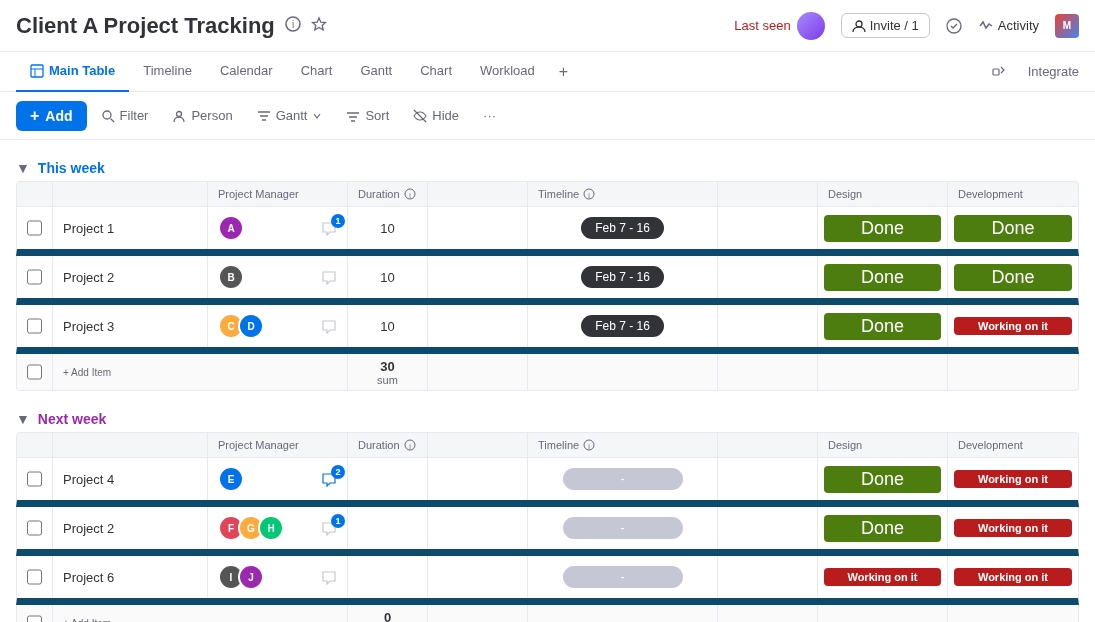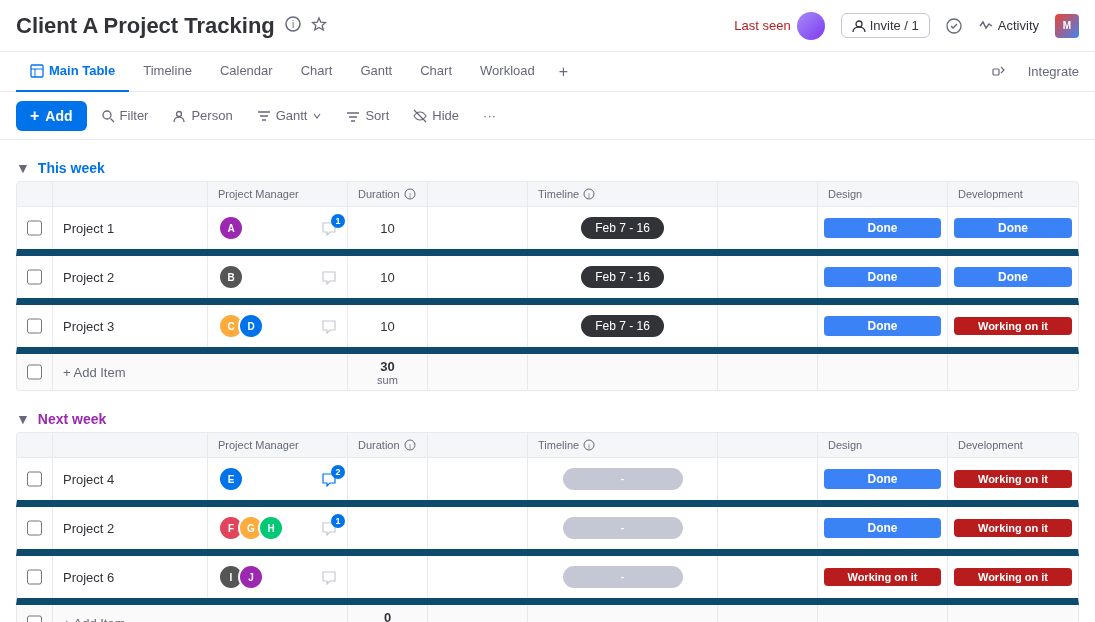--- a/index.html
+++ b/index.html
@@ -70,21 +70,21 @@
     .table-row {
       display: grid; grid-template-columns: 36px 1fr 140px 80px 100px 190px 100px 130px 130px;
       border-left: 1px solid #e6e9ef; border-right: 1px solid #e6e9ef; border-bottom: 7px solid #0c4a6e;
       align-items: center; min-height: 42px;
     }
     .td { padding: 4px 10px; display: flex; align-items: center; gap: 4px; border-right: 1px solid #e6e9ef; min-height: 42px; }
     .td:last-child { border-right: none; }
 
     .row-check { width: 16px; height: 16px; border: 1px solid #c5c7d4; border-radius: 3px; cursor: pointer; }
 
-    .badge-done { background: #3b82f6; color: #fff; border-radius: 4px; padding: 3px 10px; font-size: 12px; font-weight: 700; width: 100%; text-align: center; }
+    .badge-done { background: #4d7c0f; color: #fff; border-radius: 4px; padding: 3px 10px; font-size: 18px; font-weight: 400; width: 100%; text-align: center; }
     .badge-working { background: #b91c1c; color: #fff; border-radius: 4px; padding: 3px 6px; font-size: 11px; font-weight: 600; width: 100%; text-align: center; }
 
     .timeline-badge {
       background: #323338; color: #fff; border-radius: 20px; padding: 4px 14px;
       font-size: 12px; font-weight: 500; text-align: center; white-space: nowrap;
     }
     .timeline-empty {
       background: #c5c7d4; color: #fff; border-radius: 20px; padding: 4px 24px;
       font-size: 12px; font-weight: 500; text-align: center; white-space: nowrap; min-width: 120px;
     }
@@ -103,21 +103,21 @@
     .avatar-pink { background: #e2445c; }
     .avatar-purple { background: #9c27b0; }
 
     .add-item-row {
       display: grid; grid-template-columns: 36px 1fr 140px 80px 100px 190px 100px 130px 130px;
       border-left: 1px solid #e6e9ef; border-right: 1px solid #e6e9ef; border-bottom: 1px solid #e6e9ef;
       border-radius: 0 0 4px 4px; background: #fafafa; min-height: 36px; align-items: center;
     }
     .add-item-td { padding: 4px 10px; border-right: 1px solid #e6e9ef; min-height: 36px; display: flex; align-items: center; }
     .add-item-td:last-child { border-right: none; }
-    .add-item-link { color: #676879; font-size: 13px; cursor: pointer; display: flex; align-items: center; gap: 4px; }
+    .add-item-link { color: #676879; font-size: 10px; cursor: pointer; display: flex; align-items: center; gap: 4px; }
     .sum-val { font-size: 13px; font-weight: 600; }
     .sum-label { font-size: 11px; color: #676879; }
 
     .icon-comment { position: relative; display: inline-flex; align-items: center; justify-content: center; }
     .comment-badge {
       position: absolute; top: -6px; right: -8px; background: #0073ea; color: #fff;
       border-radius: 50%; width: 14px; height: 14px; font-size: 9px; display: flex; align-items: center; justify-content: center; font-weight: 700;
     }
   </style>
 </head>

